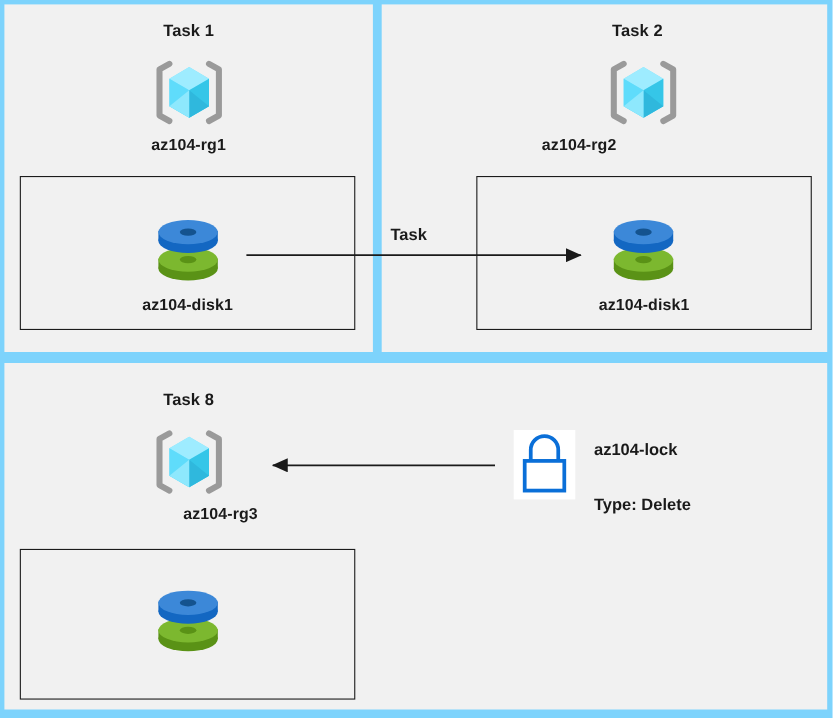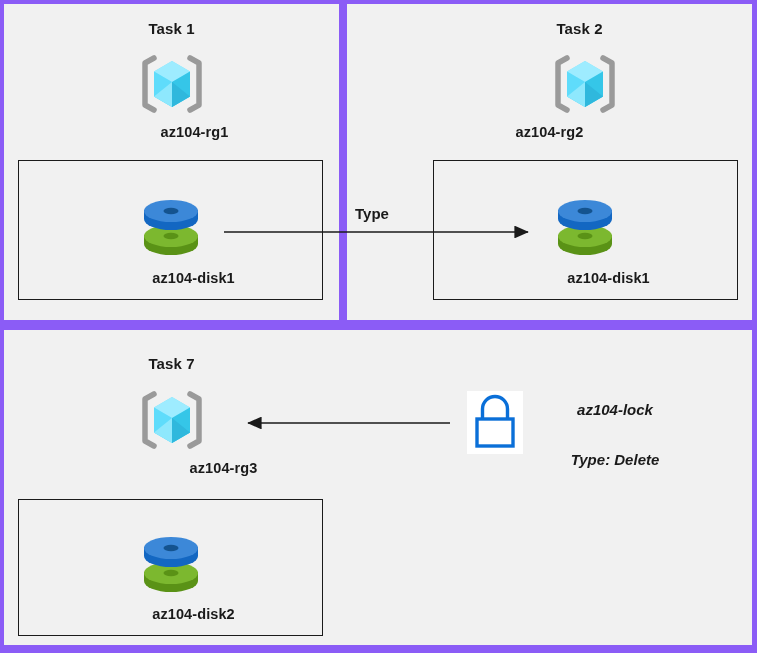--- a/index.html
+++ b/index.html
@@ -13,21 +13,21 @@
     height: 653px;
     position: relative;
     font-family: "Liberation Sans", "DejaVu Sans", sans-serif;
     overflow: hidden;
   }
   .canvas {
     position: absolute;
     left: 0; top: 0;
     width: 757px;
     height: 653px;
-    background: #8b5cf6;
+    background: #7dd3fc;
   }
   
   .panel {
     position: absolute;
     background: #f1f1f1;
     box-sizing: border-box;
   }
   #panel-task1 { left: 4px;   top: 4px;   width: 335px; height: 316px; }
   #panel-task2 { left: 347px; top: 4px;   width: 405px; height: 316px; }
   #panel-task3 { left: 4px;   top: 330px; width: 748px; height: 315px; }
@@ -43,21 +43,20 @@
     letter-spacing: 0.1px;
   }
   .res-label {
     position: absolute;
     font-size: 14.5px;
     font-weight: bold;
     color: #1a1a1a;
     text-align: center;
     white-space: nowrap;
     letter-spacing: 0.1px;
-    padding-left: 23px;
   }
 
   
   .rg-icon {
     position: absolute;
     width: 64px;
     height: 60px;
   }
   .rg-icon svg { display: block; width: 64px; height: 60px; }
 
@@ -99,24 +98,23 @@
     font-size: 15px;
     font-weight: bold;
     color: #1a1a1a;
     white-space: nowrap;
   }
   .lock-text {
     position: absolute;
     font-size: 15px;
     font-weight: bold;
     color: #1a1a1a;
-    text-align: center;
+    text-align: left;
     line-height: 22px;
     white-space: nowrap;
-    font-style: italic;
   }
 </style>
 </head>
 <body>
 
 <div class="canvas">
 
   <div class="panel" id="panel-task1"></div>
 
   <div class="task-title" style="left:4px; top:20px; width:335px;">Task 1</div>
@@ -186,21 +184,21 @@
       <rect x="6" y="13" width="54" height="9" fill="#1367c2"></rect>
       <ellipse cx="33" cy="14" rx="27" ry="11" fill="#3c88d8"></ellipse>
       <ellipse cx="33" cy="14" rx="7.5" ry="3.3" fill="#14538f"></ellipse>
     </svg>
   </div>
 
   <div class="res-label" style="left:433px; top:270px; width:305px;">az104-disk1</div>
 
   <div class="panel" id="panel-task3"></div>
 
-  <div class="task-title" style="left:4px; top:355px; width:335px;">Task 7</div>
+  <div class="task-title" style="left:4px; top:355px; width:335px;">Task 8</div>
 
   <div class="rg-icon" style="left:140px; top:390px;">
     <svg viewBox="0 0 64 60" xmlns="http://www.w3.org/2000/svg">
       <path d="M14 4 L5 9 L5 51 L14 56" fill="none" stroke="#9a9a9a" stroke-width="5.5" stroke-linecap="round" stroke-linejoin="round"></path>
       <path d="M50 4 L59 9 L59 51 L50 56" fill="none" stroke="#9a9a9a" stroke-width="5.5" stroke-linecap="round" stroke-linejoin="round"></path>
       <polygon points="32,7 50,17.5 50,42.5 32,53 14,42.5 14,17.5" fill="#7fe4ff"></polygon>
       <polygon points="32,7 50,17.5 32,28 14,17.5" fill="#9eecff"></polygon>
       <polygon points="32,28 50,17.5 50,42.5 32,53" fill="#35c6e8"></polygon>
       <polygon points="32,28 32,53 14,42.5 14,17.5" fill="#5fdcfb"></polygon>
       <polygon points="32,28 50,42.5 32,53" fill="#2fb8dd"></polygon>
@@ -218,21 +216,20 @@
       <rect x="6" y="38" width="54" height="9" fill="#5a9216"></rect>
       <ellipse cx="33" cy="39" rx="27" ry="11" fill="#7cb82f"></ellipse>
       <ellipse cx="33" cy="39" rx="7.5" ry="3.3" fill="#5a9216"></ellipse>
       <ellipse cx="33" cy="22" rx="27" ry="11" fill="#1367c2"></ellipse>
       <rect x="6" y="13" width="54" height="9" fill="#1367c2"></rect>
       <ellipse cx="33" cy="14" rx="27" ry="11" fill="#3c88d8"></ellipse>
       <ellipse cx="33" cy="14" rx="7.5" ry="3.3" fill="#14538f"></ellipse>
     </svg>
   </div>
 
-  <div class="res-label" style="left:18px; top:606px; width:305px;">az104-disk2</div>
 
   <div class="lock-icon" style="left:467px; top:391px;">
     <svg viewBox="0 0 56 63" xmlns="http://www.w3.org/2000/svg">
       <rect x="0" y="0" width="56" height="63" fill="#ffffff"></rect>
       <path d="M15.5 28 L15.5 18 A12.5 12.5 0 0 1 40.5 18 L40.5 28" fill="none" stroke="#0a6fd8" stroke-width="3.4"></path>
       <rect x="10" y="28" width="36" height="27" fill="none" stroke="#0a6fd8" stroke-width="3.4"></rect>
     </svg>
   </div>
 
   <div class="lock-text" style="left:540px; top:399px; width:150px;">az104-lock</div>
@@ -246,15 +243,15 @@
       <marker id="arrowhead-left" markerWidth="9" markerHeight="8" refX="8.5" refY="4" orient="auto" markerUnits="strokeWidth">
         <polygon points="0,0 9,4 0,8" fill="#1a1a1a"></polygon>
       </marker>
     </defs>
 
     <line x1="224" y1="232" x2="528" y2="232" stroke="#1a1a1a" stroke-width="1.6" marker-end="url(#arrowhead-right)"></line>
 
     <line x1="450" y1="423" x2="248" y2="423" stroke="#1a1a1a" stroke-width="1.6" marker-end="url(#arrowhead-left)"></line>
   </svg>
 
-  <div class="arrow-label" style="left:355px; top:205px;">Type</div>
+  <div class="arrow-label" style="left:355px; top:205px;">Task</div>
 
 </div>
 
 </body></html>

